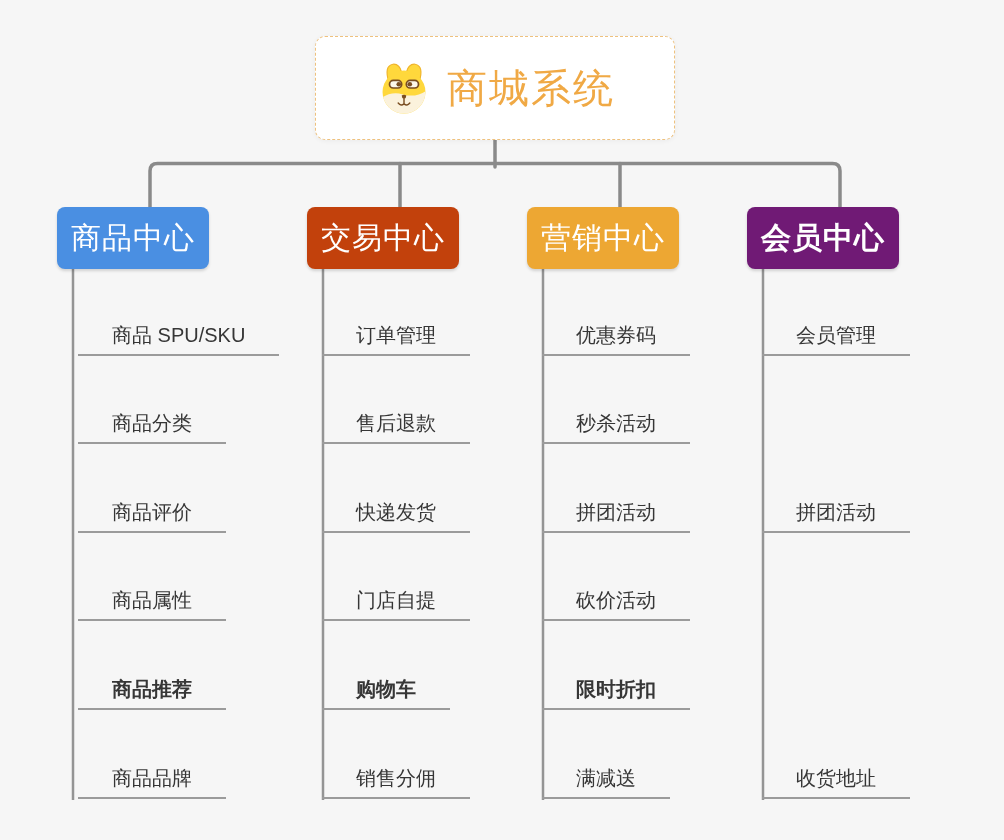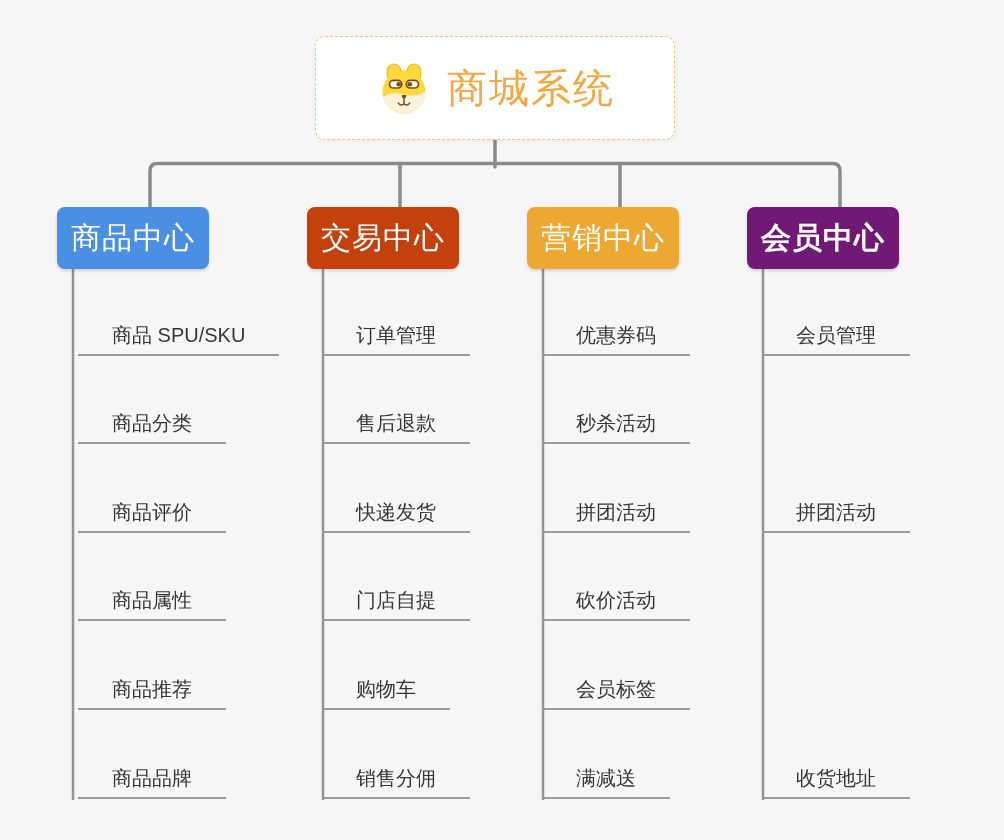--- a/index.html
+++ b/index.html
@@ -78,21 +78,21 @@
     cursor: default;
   }
   .c0 { left: 72px; margin-left: 6px; }
   .c1 { left: 322px; }
   .c2 { left: 542px; }
   .c3 { left: 762px; }
   .r0 { top: 322px; }
   .r1 { top: 410px; }
   .r2 { top: 499px; }
   .r3 { top: 587px; }
-  .r4 { top: 676px; }
+  .r4 { top: 676px; font-weight: bold; }
   .r5 { top: 765px; }
 </style>
 </head>
 <body>
 
 <div class="canvas">
 
   <svg class="connectors" viewBox="0 0 1004 840">
 
     <path class="main" d="M495,140 L495,167"></path>
@@ -154,20 +154,20 @@
   <div class="item c1 r1">售后退款</div>
   <div class="item c1 r2">快递发货</div>
   <div class="item c1 r3">门店自提</div>
   <div class="item c1 r4">购物车</div>
   <div class="item c1 r5">销售分佣</div>
 
   <div class="item c2 r0">优惠券码</div>
   <div class="item c2 r1">秒杀活动</div>
   <div class="item c2 r2">拼团活动</div>
   <div class="item c2 r3">砍价活动</div>
-  <div class="item c2 r4">会员标签</div>
+  <div class="item c2 r4">限时折扣</div>
   <div class="item c2 r5">满减送</div>
 
   <div class="item c3 r0">会员管理</div>
   <div class="item c3 r2">拼团活动</div>
   <div class="item c3 r5">收货地址</div>
 
 </div>
 
 </body></html>

